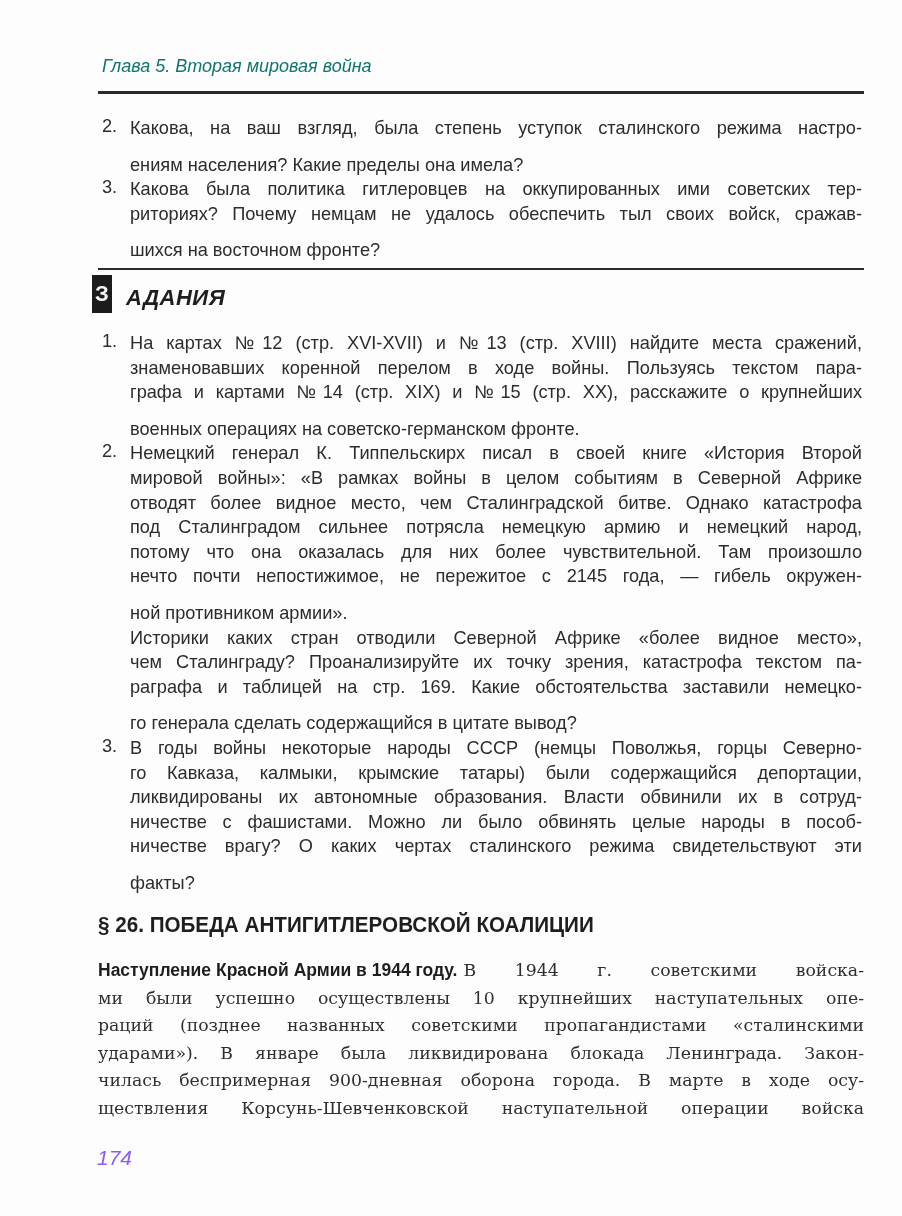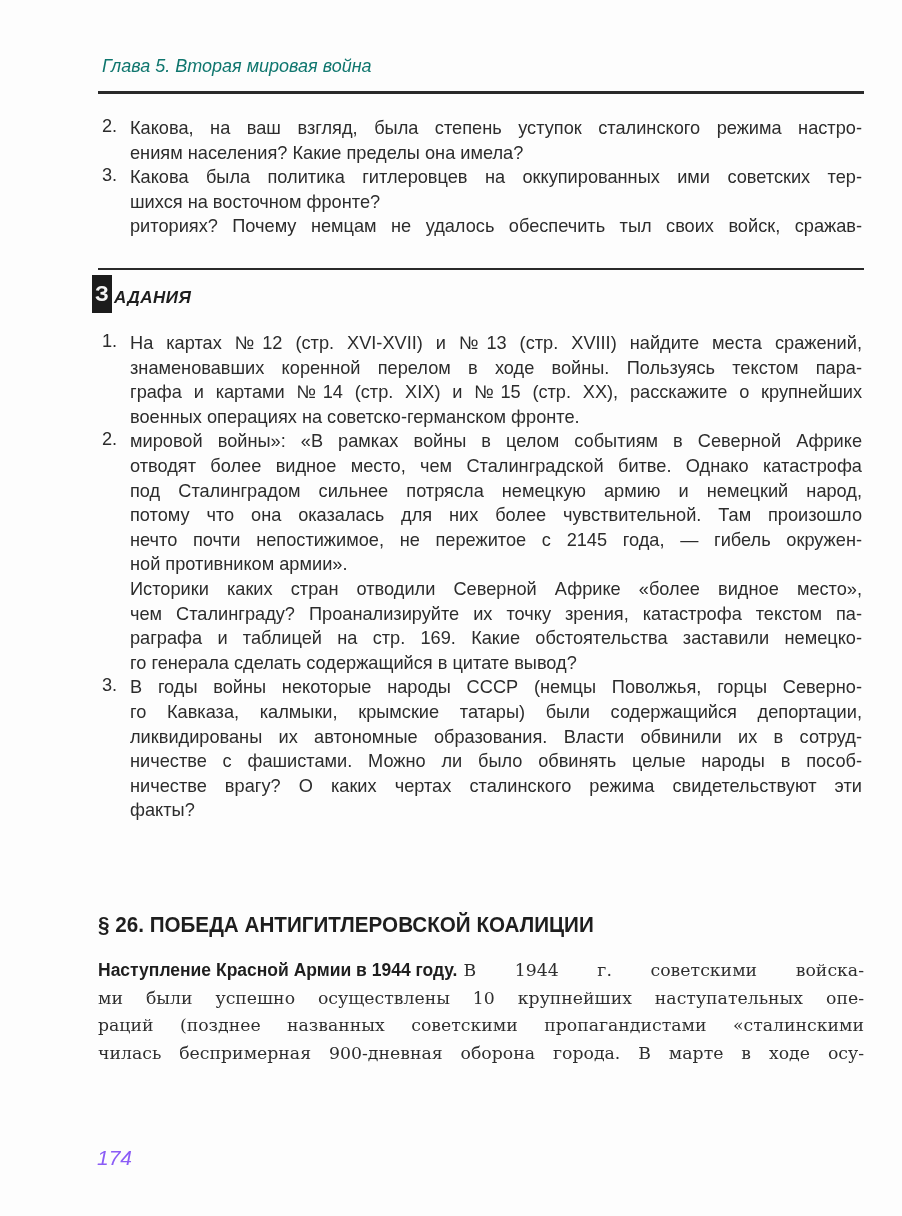--- a/index.html
+++ b/index.html
@@ -12,31 +12,31 @@
       font-family: "Liberation Sans", sans-serif; font-style: italic; font-size: 18px; color: #0f766e;
     }
     .rule { position: absolute; left: 98px; width: 766px; background: #2a2a2a; }
     .rule-top { top: 91px; height: 2.5px; }
     .rule-mid { top: 268px; height: 2px; }
     .sans { font-family: "Liberation Sans", sans-serif; font-size: 18.2px; color: #2c2c2c; }
     .list { position: absolute; left: 102px; width: 760px; }
     .item { position: relative; padding-left: 28px; }
     .num { position: absolute; left: 0; top: 0; }
     .line { display: block; text-align: justify; text-align-last: justify; height: 24.6px; line-height: 24.6px; white-space: nowrap; }
-    .line.last { text-align-last: left; }
+    .line.last { text-align-last: left; margin-top: 12px; }
     .jline { display: flex; justify-content: space-between; }
     .sec-head { position: absolute; left: 92px; top: 282px; height: 30px; display: flex; align-items: center; }
     .sec-box {
       width: 20px; height: 38px; background: #1c1c1c; color: #f5f5f5; margin-top: -6px;
       font-family: "Liberation Sans", sans-serif; font-weight: bold; font-size: 22px;
       display: flex; align-items: center; justify-content: center;
     }
     .sec-rest {
-      font-family: "Liberation Sans", sans-serif; font-weight: bold; font-style: italic; font-size: 17px;
-      letter-spacing: 0.5px; color: #1e1e1e; margin-left: 2px; margin-top: 2px;
+      font-family: "Liberation Sans", sans-serif; font-weight: bold; font-style: italic; font-size: 22px;
+      letter-spacing: 0.5px; color: #1e1e1e; margin-left: 14px; margin-top: 2px;
     }
     .para-title {
       position: absolute; left: 98px; top: 913px;
       font-family: "Liberation Sans", sans-serif; font-weight: bold; font-size: 21.5px; color: #1e1e1e;
       transform: scaleX(0.96); transform-origin: left;
     }
     .body-text { position: absolute; left: 98px; top: 957px; width: 766px; }
     .serif { font-family: "DejaVu Serif", serif; font-size: 17.3px; color: #2e2e2e; }
     .body-text .line { height: 27.6px; line-height: 27.6px; }
     .lead { font-family: "Liberation Sans", sans-serif; font-weight: bold; font-size: 17.5px; color: #1e1e1e; }
@@ -53,42 +53,43 @@
 
 <div class="list sans" style="top:116px;">
   <div class="item">
     <span class="num">2.</span>
     <span class="line">Какова, на ваш взгляд, была степень уступок сталинского режима настро-</span>
     <span class="line last">ениям населения? Какие пределы она имела?</span>
   </div>
   <div class="item">
     <span class="num">3.</span>
     <span class="line">Какова была политика гитлеровцев на оккупированных ими советских тер-</span>
+    <span class="line">риториях? Почему немцам не удалось обеспечить тыл своих войск, сражав-</span>
     <span class="line last">шихся на восточном фронте?</span>
-    <span class="line">риториях? Почему немцам не удалось обеспечить тыл своих войск, сражав-</span>
   </div>
 </div>
 
 <div class="rule rule-mid"></div>
 
 <div class="sec-head">
   <div class="sec-box">З</div>
   <div class="sec-rest">АДАНИЯ</div>
 </div>
 
 <div class="list sans" style="top:331px;">
   <div class="item">
     <span class="num">1.</span>
     <span class="line">На картах №12 (стр. XVI-XVII) и №13 (стр. XVIII) найдите места сражений,</span>
     <span class="line">знаменовавших коренной перелом в ходе войны. Пользуясь текстом пара-</span>
     <span class="line">графа и картами №14 (стр. XIX) и №15 (стр. XX), расскажите о крупнейших</span>
     <span class="line last">военных операциях на советско-германском фронте.</span>
   </div>
   <div class="item">
     <span class="num">2.</span>
+    <span class="line">Немецкий генерал К. Типпельскирх писал в своей книге «История Второй</span>
     <span class="line">мировой войны»: «В рамках войны в целом событиям в Северной Африке</span>
     <span class="line">отводят более видное место, чем Сталинградской битве. Однако катастрофа</span>
     <span class="line">под Сталинградом сильнее потрясла немецкую армию и немецкий народ,</span>
     <span class="line">потому что она оказалась для них более чувствительной. Там произошло</span>
     <span class="line">нечто почти непостижимое, не пережитое с 2145 года, — гибель окружен-</span>
     <span class="line last">ной противником армии».</span>
     <span class="line">Историки каких стран отводили Северной Африке «более видное место»,</span>
     <span class="line">чем Сталинграду? Проанализируйте их точку зрения, катастрофа текстом па-</span>
     <span class="line">раграфа и таблицей на стр. 169. Какие обстоятельства заставили немецко-</span>
     <span class="line last">го генерала сделать содержащийся в цитате вывод?</span>
@@ -106,16 +107,18 @@
 
 <div class="para-title">§ 26. ПОБЕДА АНТИГИТЛЕРОВСКОЙ КОАЛИЦИИ</div>
 
 <div class="body-text serif">
   <span class="line jline">
     <span class="lead">Наступление Красной Армии в 1944 году.</span>
     <span style="flex:1; margin-left:6px; text-align:justify; text-align-last:justify;">В 1944 г. советскими войска-</span>
   </span>
   <span class="line">ми были успешно осуществлены 10 крупнейших наступательных опе-</span>
   <span class="line">раций (позднее названных советскими пропагандистами «сталинскими</span>
+  <span class="line">ударами»). В январе была ликвидирована блокада Ленинграда. Закон-</span>
   <span class="line">чилась беспримерная 900-дневная оборона города. В марте в ходе осу-</span>
+  <span class="line">ществления Корсунь-Шевченковской наступательной операции войска</span>
 </div>
 
 <div class="page-num">174</div>
 
 </body></html>

